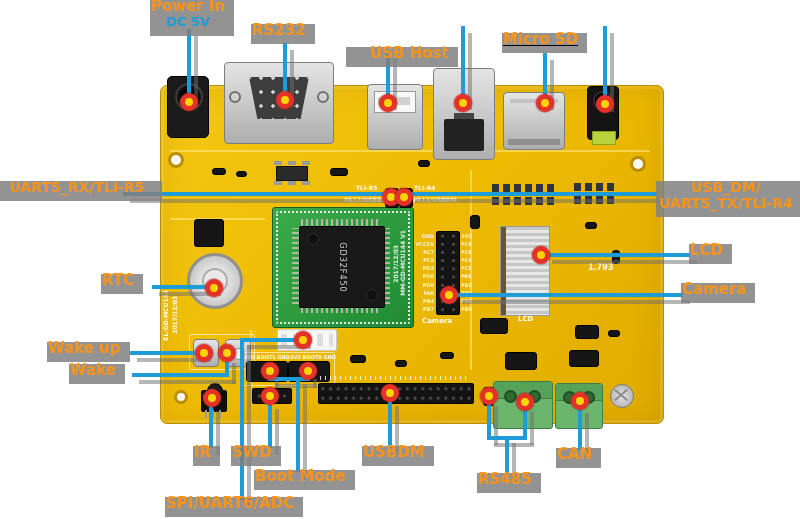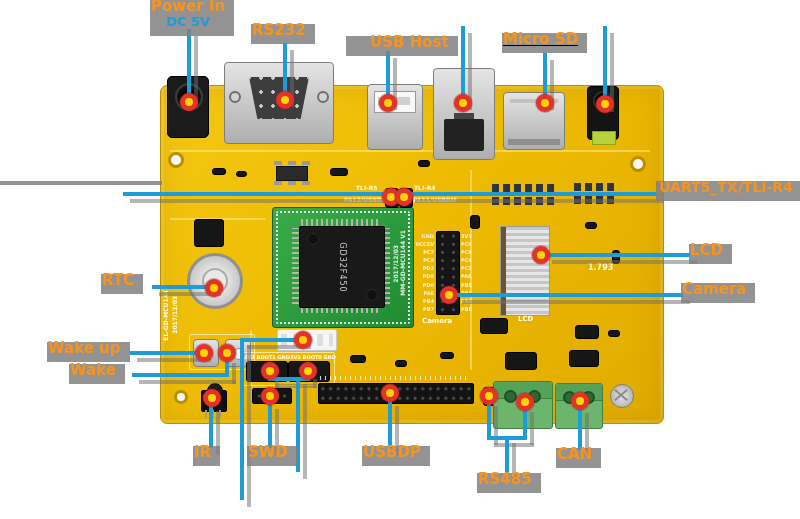--- a/index.html
+++ b/index.html
@@ -266,50 +266,58 @@
   <div class="marker" style="left:532px;top:246px;"></div>
   <div class="marker" style="left:440px;top:286px;"></div>
 
   <div class="chip center" style="left:150px;top:0px;">
     <span class="txt">Power In</span>
     <span class="txt blue">DC 5V</span>
   </div>
   <div class="chip" style="left:251px;top:24px;">
       <span class="txt">RS232</span>
     </div>
-  <div class="chip" style="left:346px;top:36px;padding-left:28px;">
+  <div class="chip" style="left:346px;top:47px;padding-left:28px;">
       <span class="txt">USB Host</span>
     </div>
   <div class="chip" style="left:502px;top:33px;text-decoration:underline;">
       <span class="txt">Micro SD</span>
     </div>
 
   <div class="chip center" style="left:0px;top:181px;width:152px;">
+    <span class="txt" style="font-size:14px;">UART5_RX/TLI-R5</span>
   </div>
   <div class="chip center" style="left:656px;top:181px;width:138px;">
+    <span class="txt" style="font-size:14px;">USB_DM/</span>
     <span class="txt" style="font-size:14px;">UART5_TX/TLI-R4</span>
   </div>
 
   <div class="chip" style="left:101px;top:274px;">
       <span class="txt">RTC</span>
     </div>
   <div class="chip" style="left:47px;top:342px;">
       <span class="txt">Wake up</span>
     </div>
   <div class="chip" style="left:69px;top:364px;">
       <span class="txt">Wake</span>
     </div>
   <div class="chip" style="left:193px;top:446px;">
       <span class="txt">IR</span>
     </div>
-  <div class="chip" style="left:247px;top:446px;">
+  <div class="chip" style="left:231px;top:446px;">
       <span class="txt">SWD</span>
     </div>
+  <div class="chip" style="left:254px;top:470px;">
+      <span class="txt">Boot Mode</span>
+    </div>
   <div class="chip" style="left:362px;top:446px;">
-      <span class="txt">USBDP</span>
+      <span class="txt">USBDM</span>
+    </div>
+  <div class="chip" style="left:165px;top:497px;">
+      <span class="txt">SPI/UART6/ADC</span>
     </div>
   <div class="chip" style="left:477px;top:473px;">
       <span class="txt">RS485</span>
     </div>
   <div class="chip" style="left:556px;top:448px;">
       <span class="txt">CAN</span>
     </div>
   <div class="chip" style="left:689px;top:244px;">
       <span class="txt">LCD</span>
     </div>

